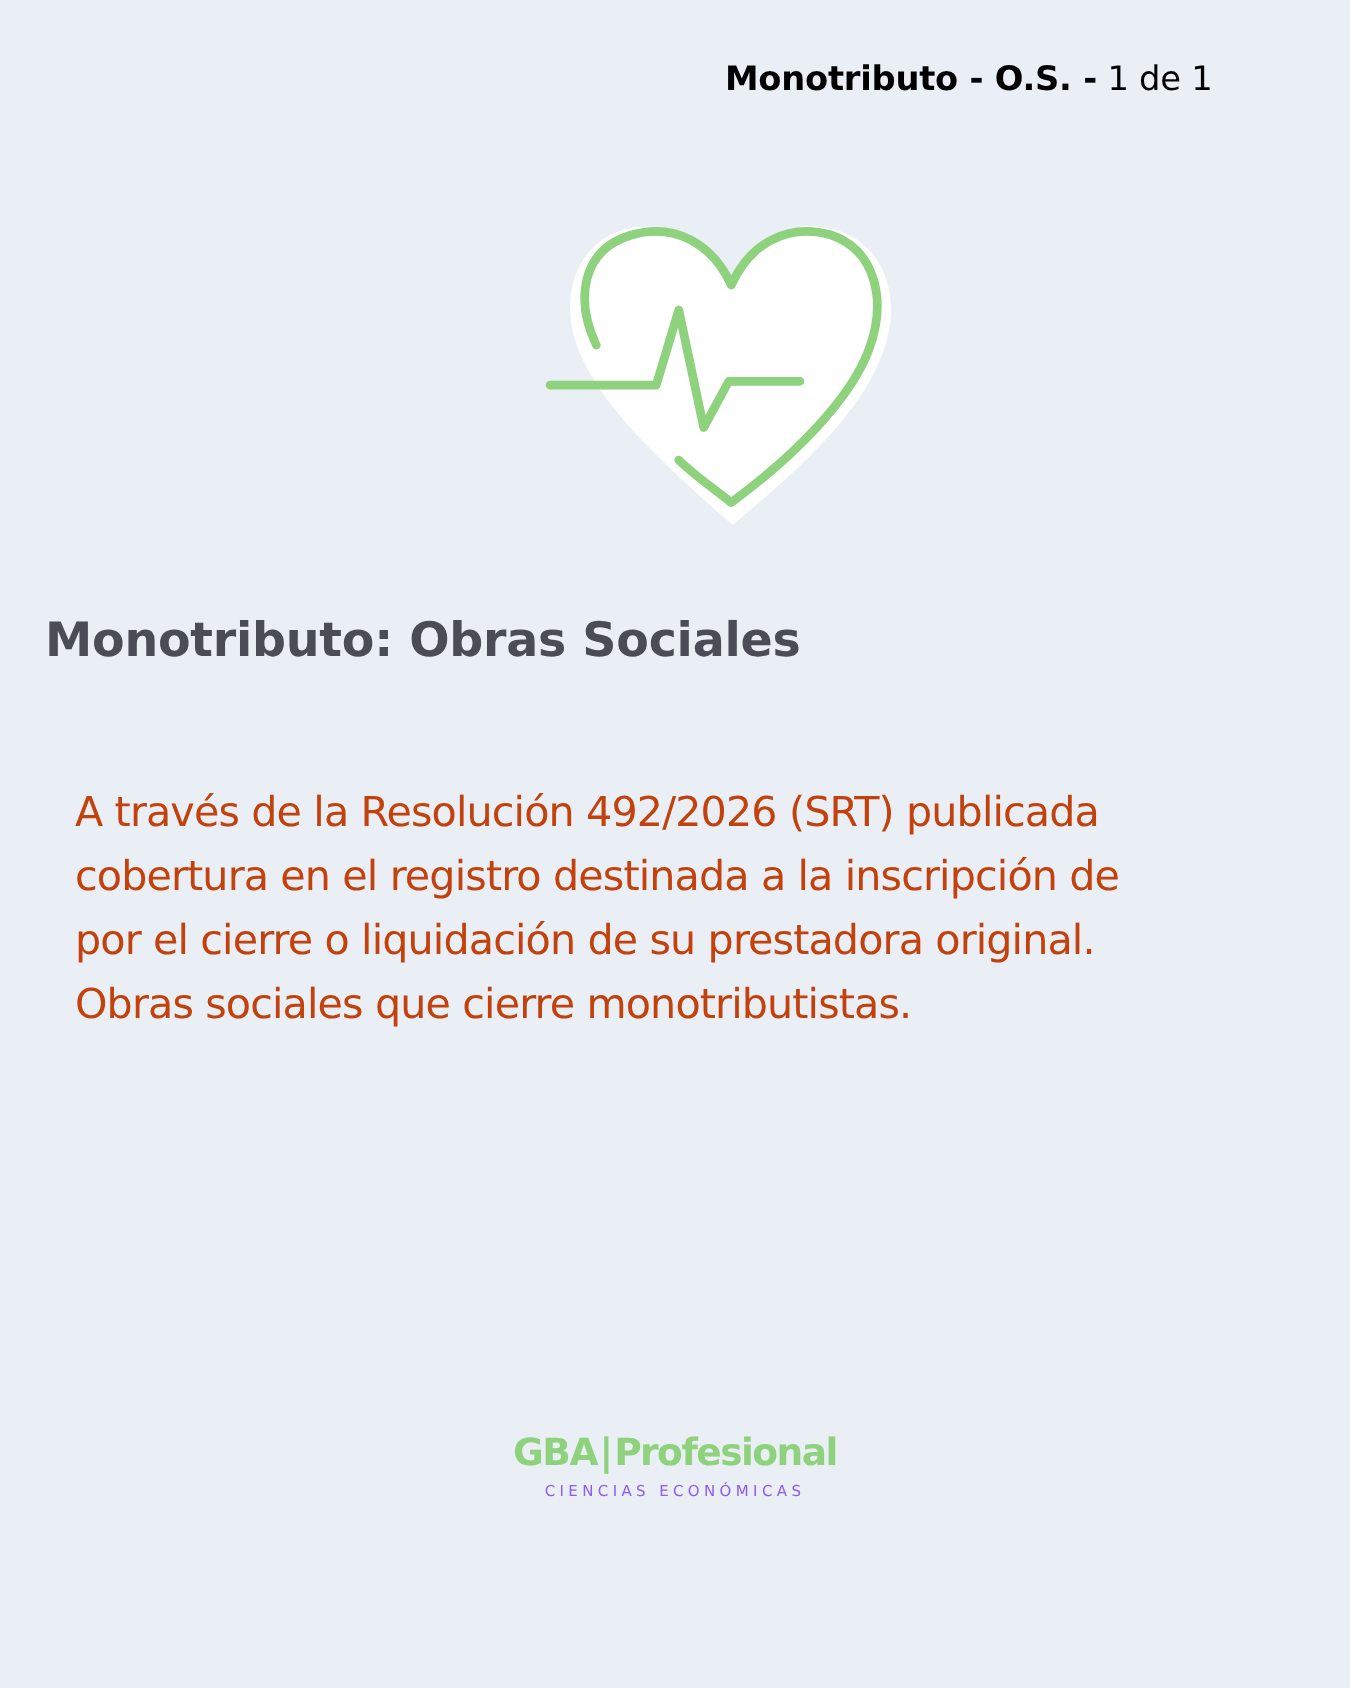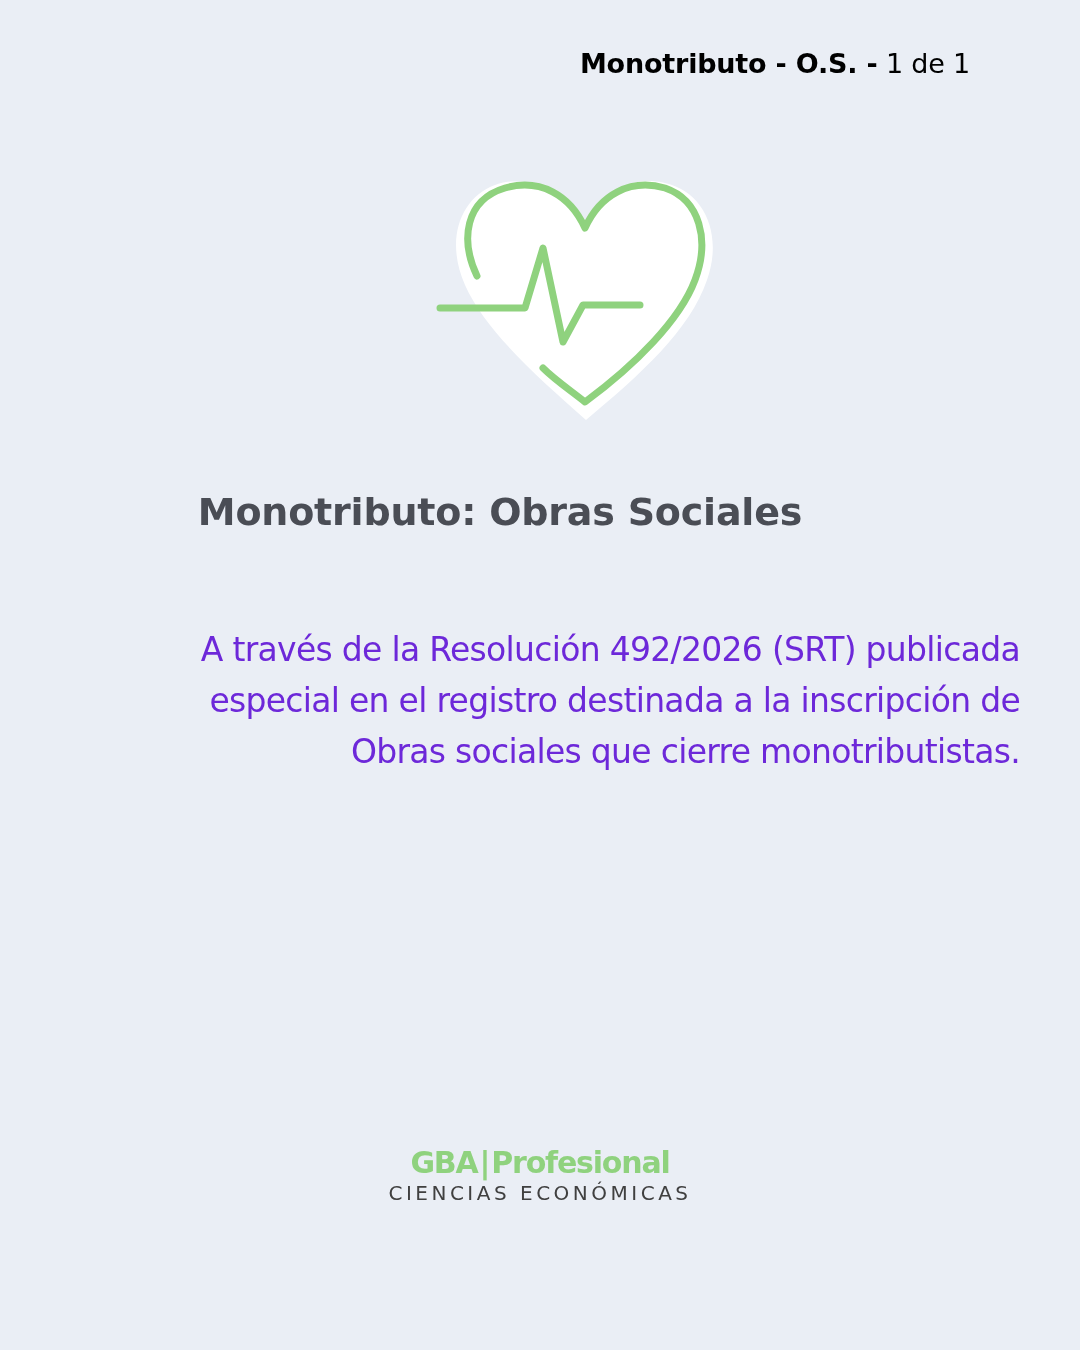--- a/index.html
+++ b/index.html
@@ -16,39 +16,39 @@
     font-size: 27px; line-height: 40px; letter-spacing: -0.2px;
     white-space: nowrap;
   }
   .header .bold { font-weight: bold; color: #000000; }
   .header .light { color: #000000; }
   .heart-wrap {
     position: absolute; left: 425px; top: 170px; width: 300px; height: 260px;
   }
   .title {
     position: absolute; top: 484px; left: 0; width: 1000px;
-    text-align: center; font-weight: bold; font-size: 38px; line-height: 56px;
-    color: #4a4d55; letter-spacing: -0.2px;
+    font-weight: bold; font-size: 38px; line-height: 56px;
+    color: #4a4d55; letter-spacing: -0.2px; padding-left: 36px;
   }
   .body-text {
     position: absolute; top: 624px; left: 60px; width: 960px;
-    text-align: right; font-size: 33px; line-height: 51px;
-    color: #6d28d9; letter-spacing: -0.7px;
+    text-align: left; font-size: 33px; line-height: 51px;
+    color: #c2410c; letter-spacing: -0.7px;
   }
   .body-text span { display: block; white-space: nowrap; }
   .logo {
     position: absolute; top: 1143px; left: 0; width: 1080px; text-align: center;
   }
   .logo-main {
     font-family: "DejaVu Sans", sans-serif; font-weight: bold; font-size: 30px;
     color: #8fd27e; letter-spacing: -1.2px; line-height: 40px;
   }
   .logo-main .sep { font-weight: bold; margin: 0 2px; }
   .logo-sub {
-    font-size: 20px; color: #404040; letter-spacing: 3.5px; line-height: 20px;
+    font-size: 12px; color: #8b5cf6; letter-spacing: 3.5px; line-height: 20px;
     margin-top: 0px;
   }
 </style>
 </head>
 <body>
 
 <div class="header">
   <span class="bold">Monotributo - O.S. -</span>
   <span class="light">1 de 1</span>
 </div>
@@ -61,21 +61,22 @@
     <path d="M52 106 C 35 70, 40 30, 80 18 C 115 8, 145 25, 160 58 C 175 25, 205 8, 240 18 C 275 30, 285 70, 270 110 C 255 150, 210 195, 160 232 C 145 220, 130 210, 118 198" fill="none" stroke="#8fd27e" stroke-width="7" stroke-linecap="round" stroke-linejoin="round"></path>
 
     <path d="M15 138 L 100 138 L 118 78 L 138 172 L 158 135 L 215 135" fill="none" stroke="#8fd27e" stroke-width="7" stroke-linecap="round" stroke-linejoin="round"></path>
   </svg>
 </div>
 
 <div class="title">Monotributo: Obras Sociales</div>
 
 <div class="body-text">
   <span>A través de la Resolución 492/2026 (SRT) publicada</span>
-  <span>especial en el registro destinada a la inscripción de</span>
+  <span>cobertura en el registro destinada a la inscripción de</span>
+  <span>por el cierre o liquidación de su prestadora original.</span>
   <span>Obras sociales que cierre monotributistas.</span>
 </div>
 
 <div class="logo">
   <div class="logo-main">
     <span>GBA</span><span class="sep">|</span><span>Profesional</span>
   </div>
   <div class="logo-sub">CIENCIAS ECONÓMICAS</div>
 </div>
 

